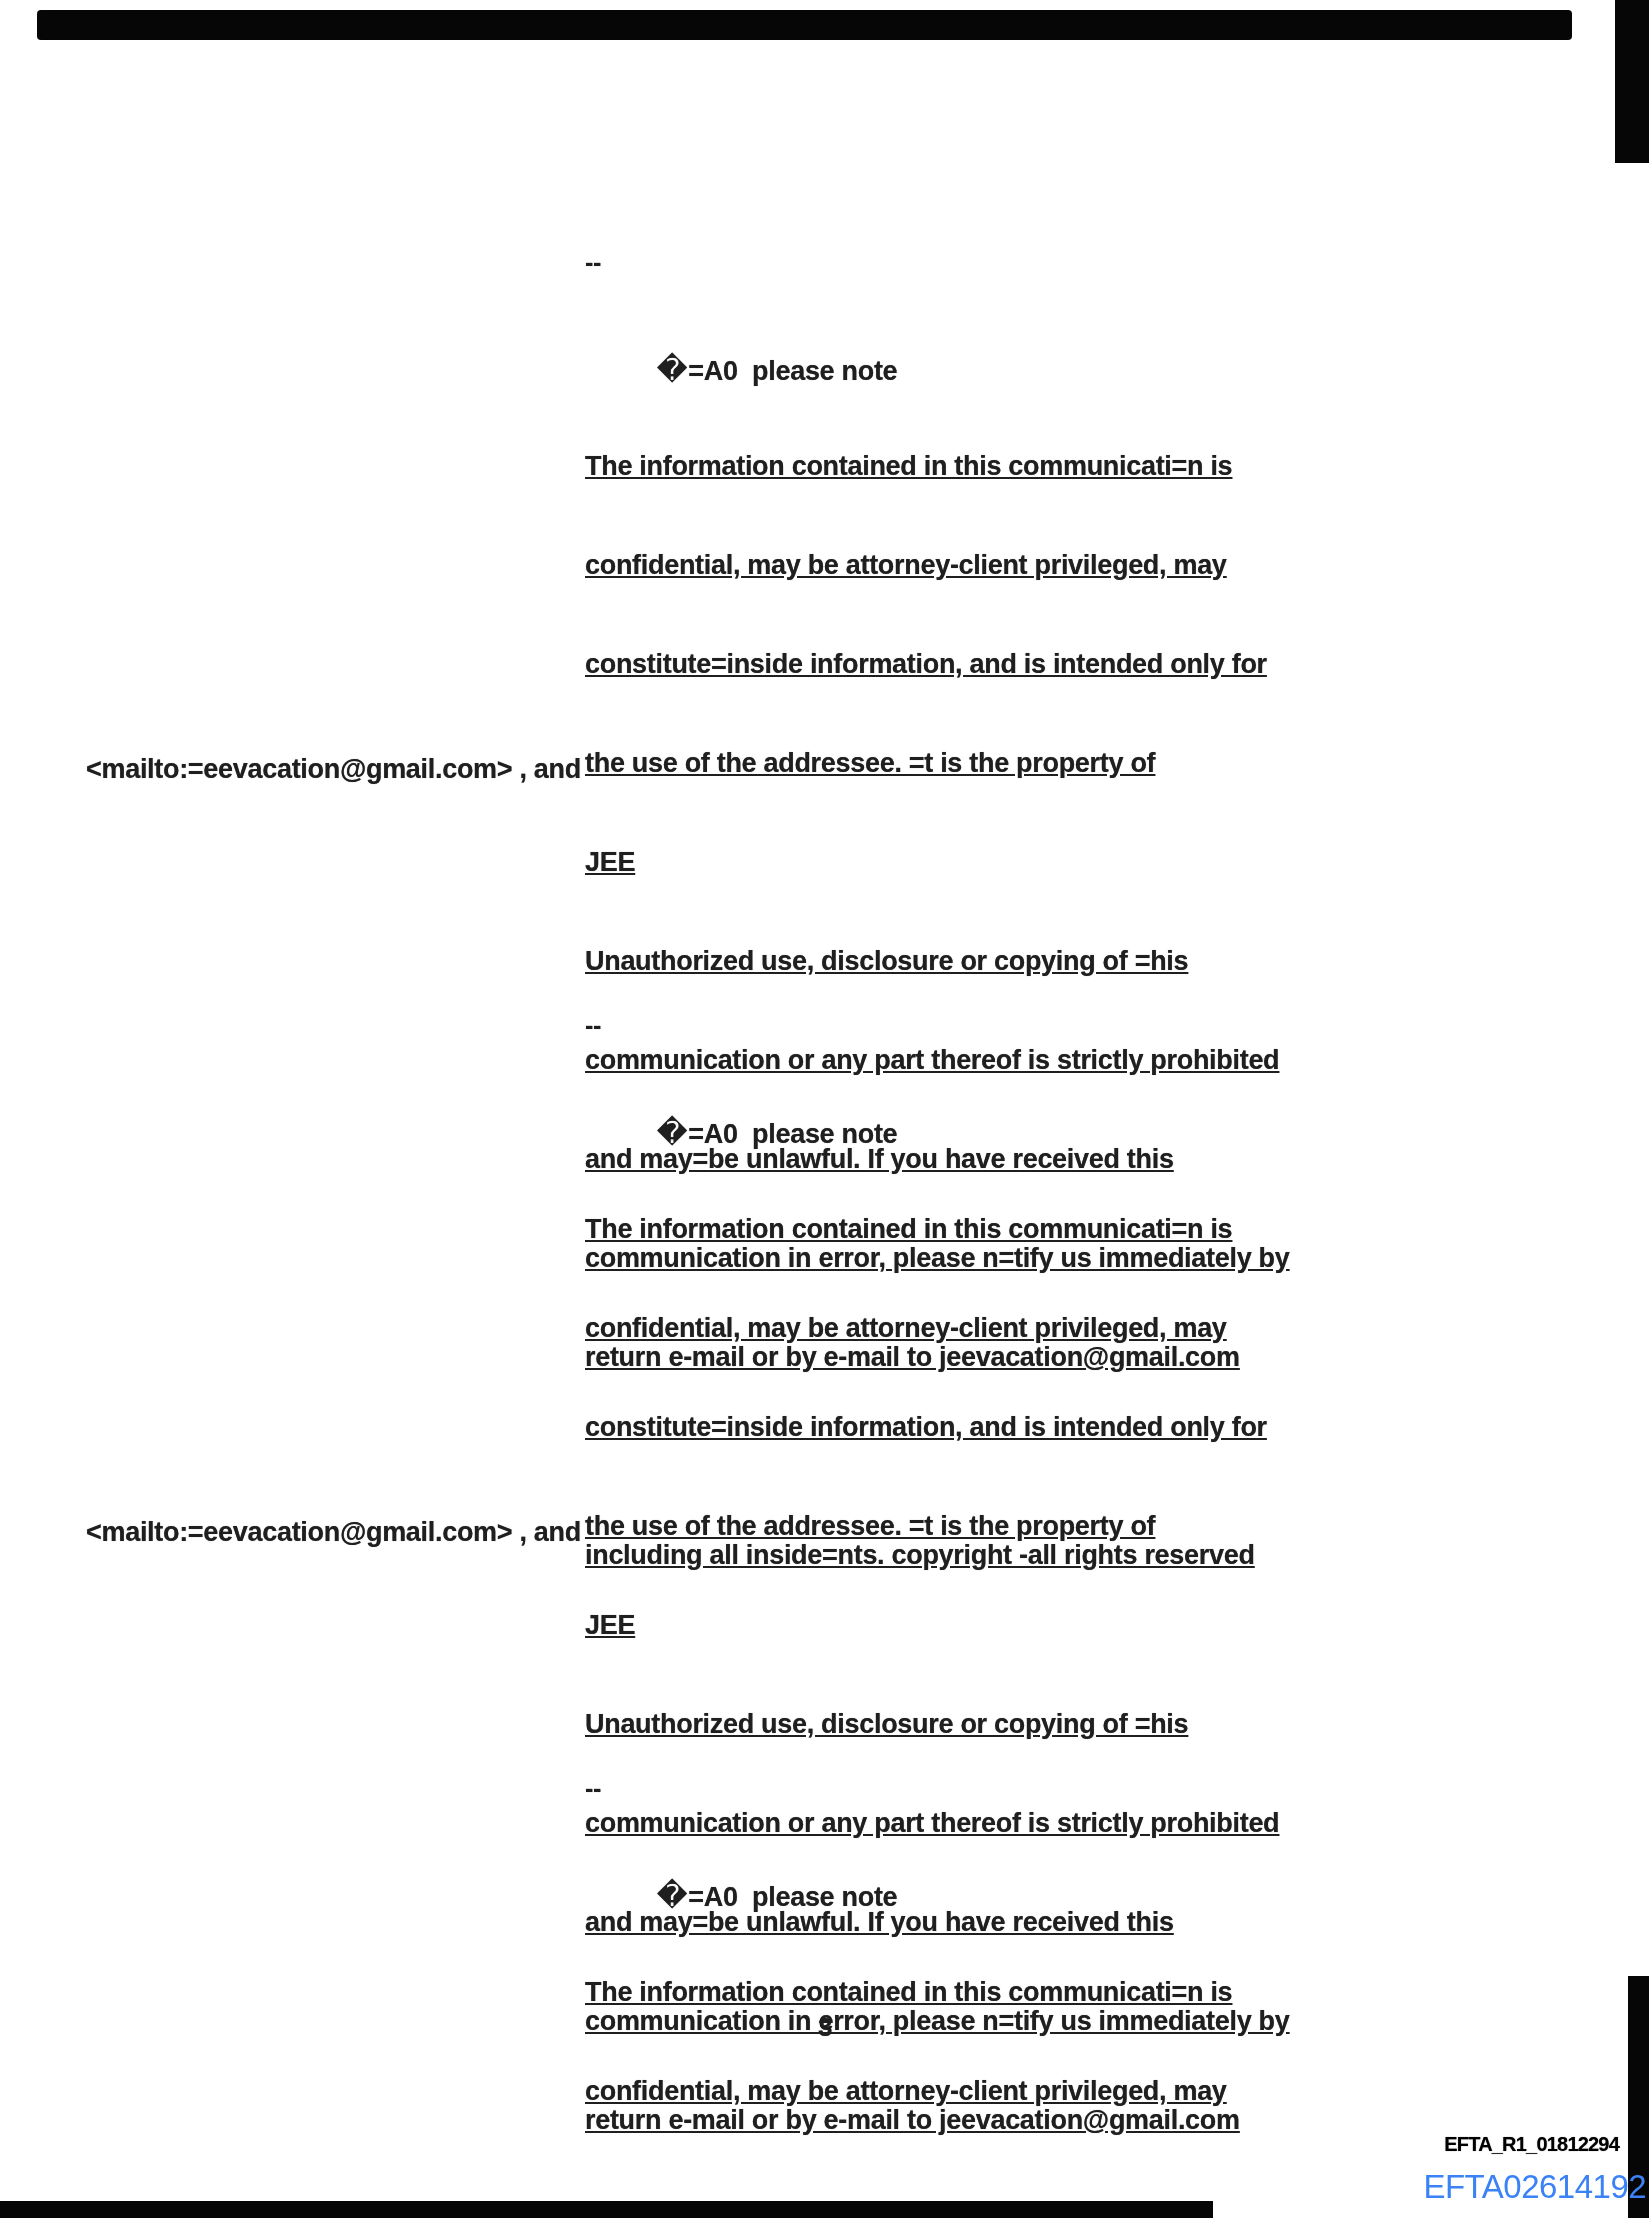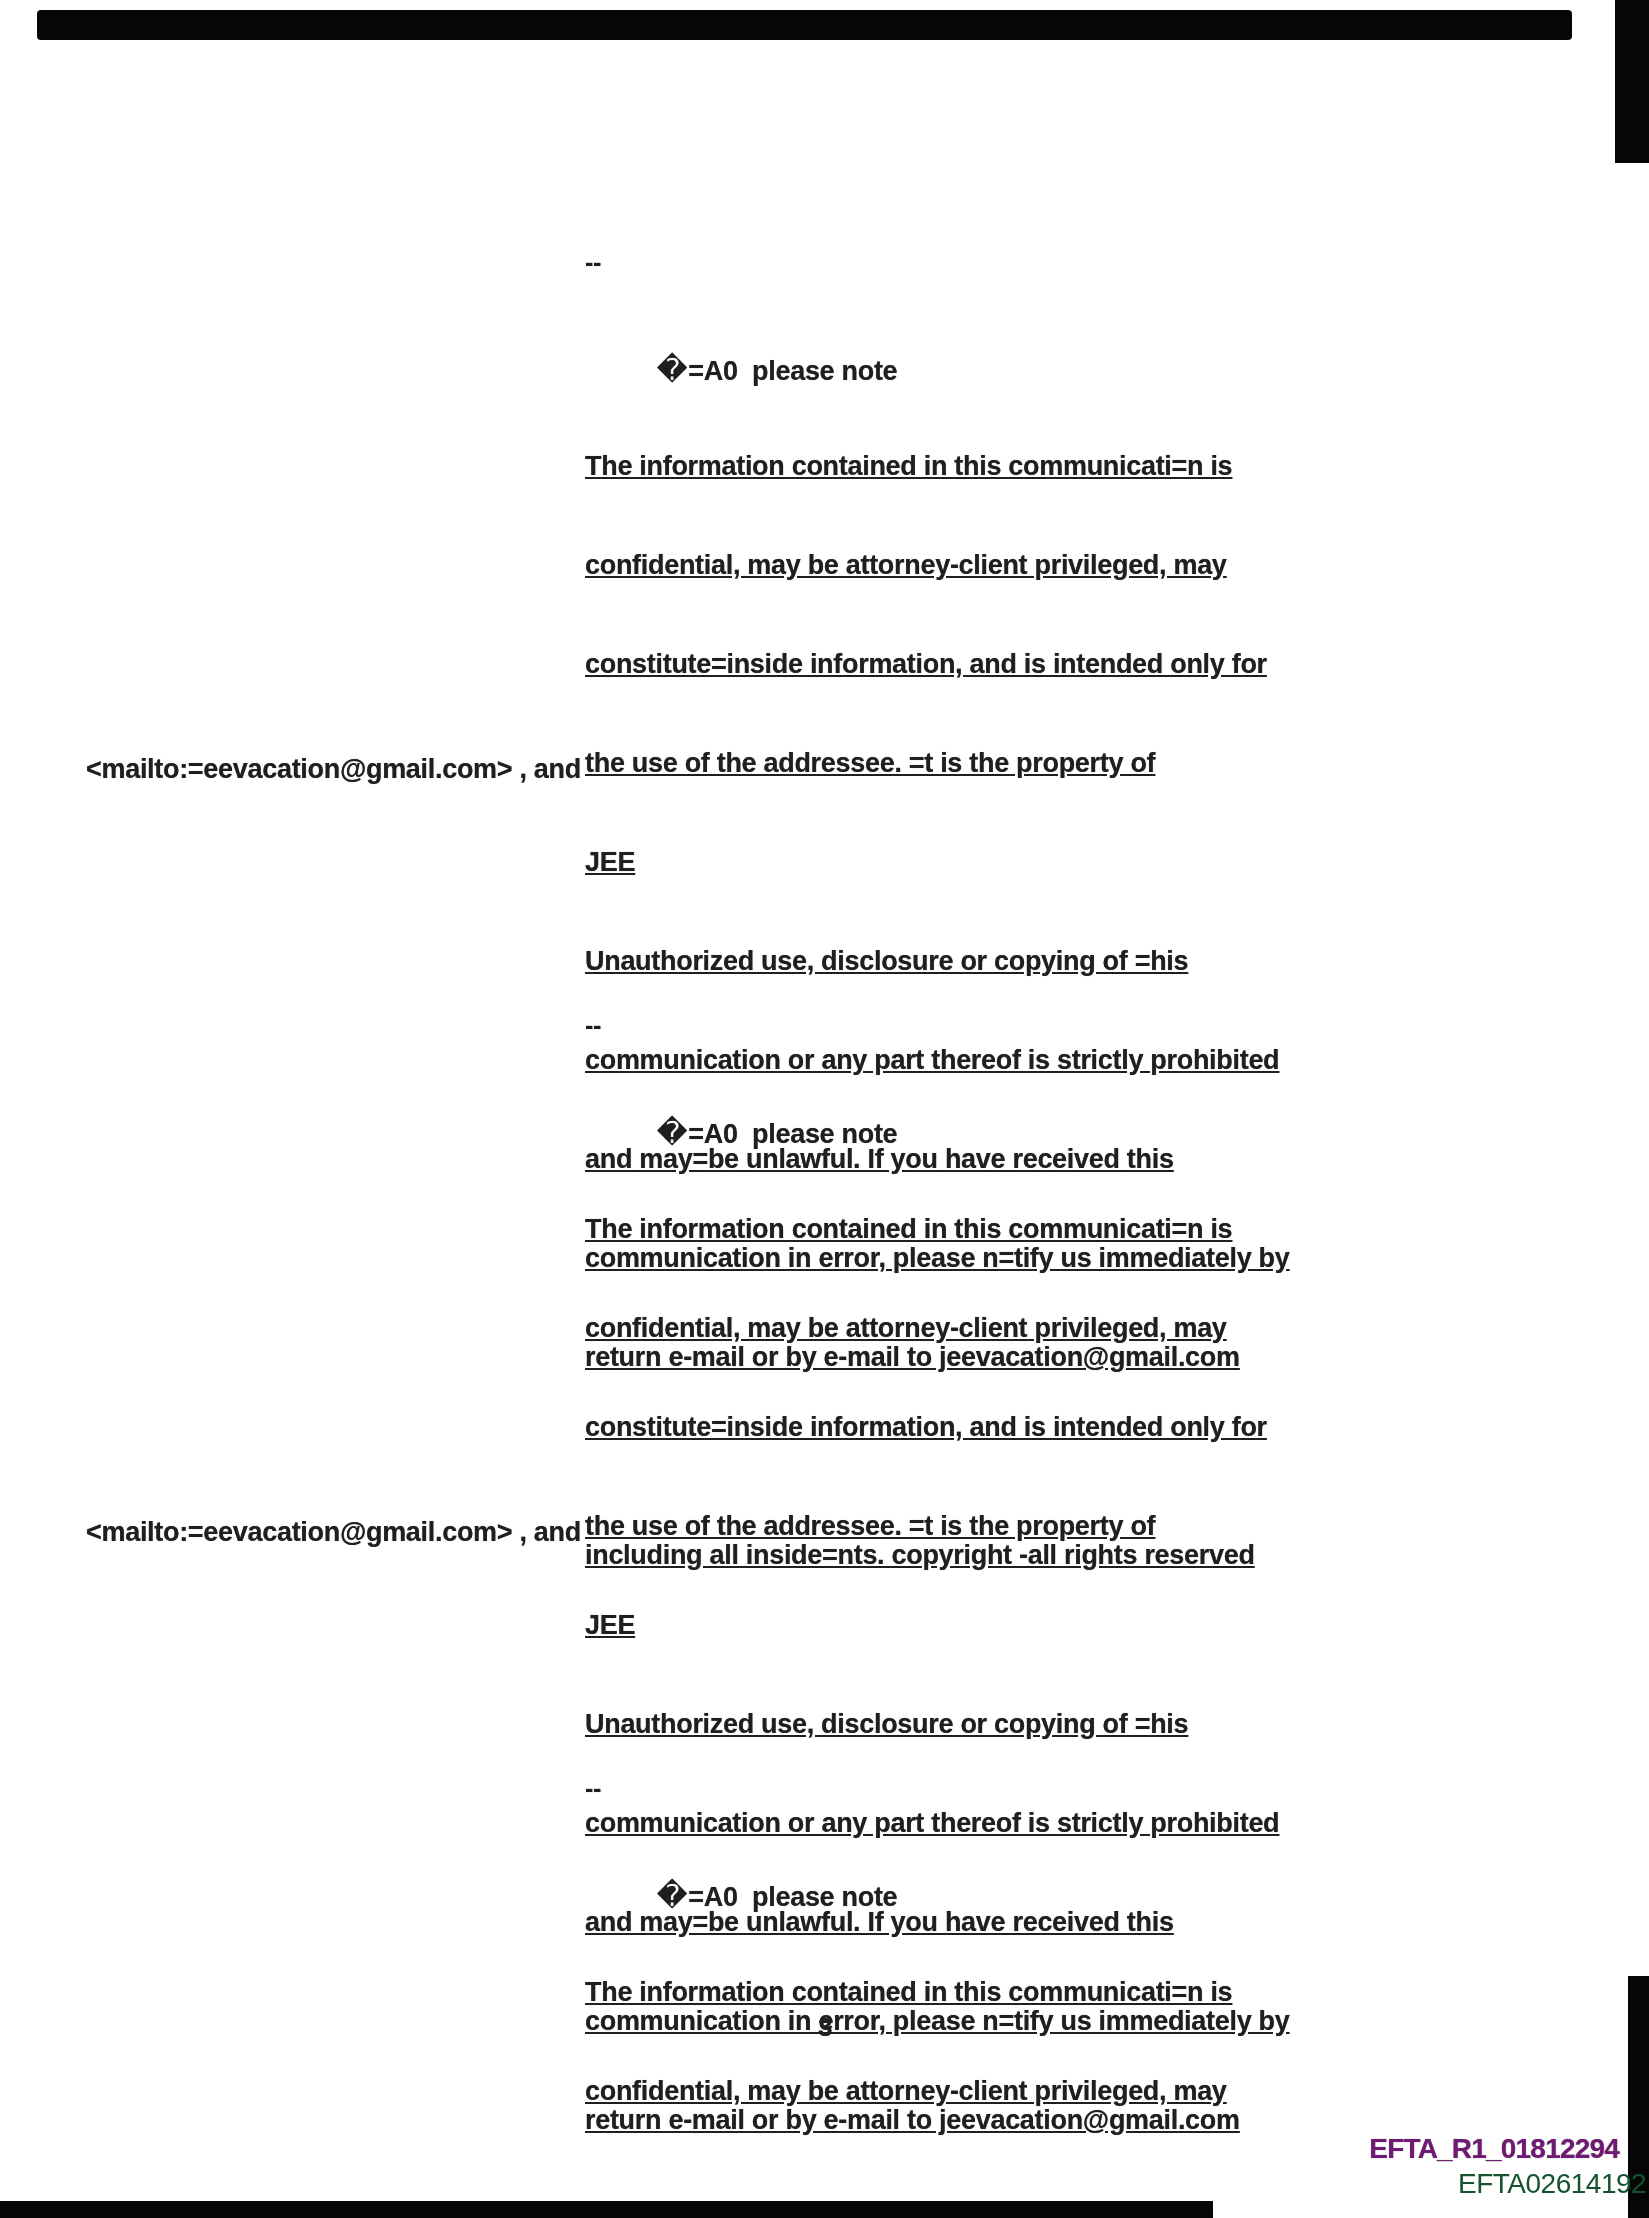--- a/index.html
+++ b/index.html
@@ -44,32 +44,32 @@
   .page-number {
     left:0; width:1650px;
     text-align:center;
     font-size:26px;
     font-weight:600;
   }
 
   .bates-1 {
     position:absolute;
     top:2133px; right:31px;
-    font-size:28px; font-weight:700;
+    font-size:20px; font-weight:700;
     letter-spacing:-0.8px;
-    color:#701a75;
+    color:#000000;
     text-shadow:0 0 1px rgba(70,70,70,0.8);
     white-space:pre;
   }
   .bates-2 {
     position:absolute;
     top:2168px; right:3.9px;
-    font-size:28px; font-weight:400;
+    font-size:33px; font-weight:400;
     letter-spacing:-0.5px;
-    color:#14532d;
+    color:#3b82f6;
     white-space:pre;
   }
 
   
   .b1-dashes { top:248px; }  .b1-note { top:321px; }  .b1-body { top:386px; }
   .b1-mailto { top:754px; }
   .b2-dashes { top:1011px; } .b2-note { top:1084px; } .b2-body { top:1149px; }
   .b2-mailto { top:1517px; }
   .b3-dashes { top:1774px; } .b3-note { top:1847px; } .b3-body { top:1912px; }
   .pgnum { top:2012px; }

